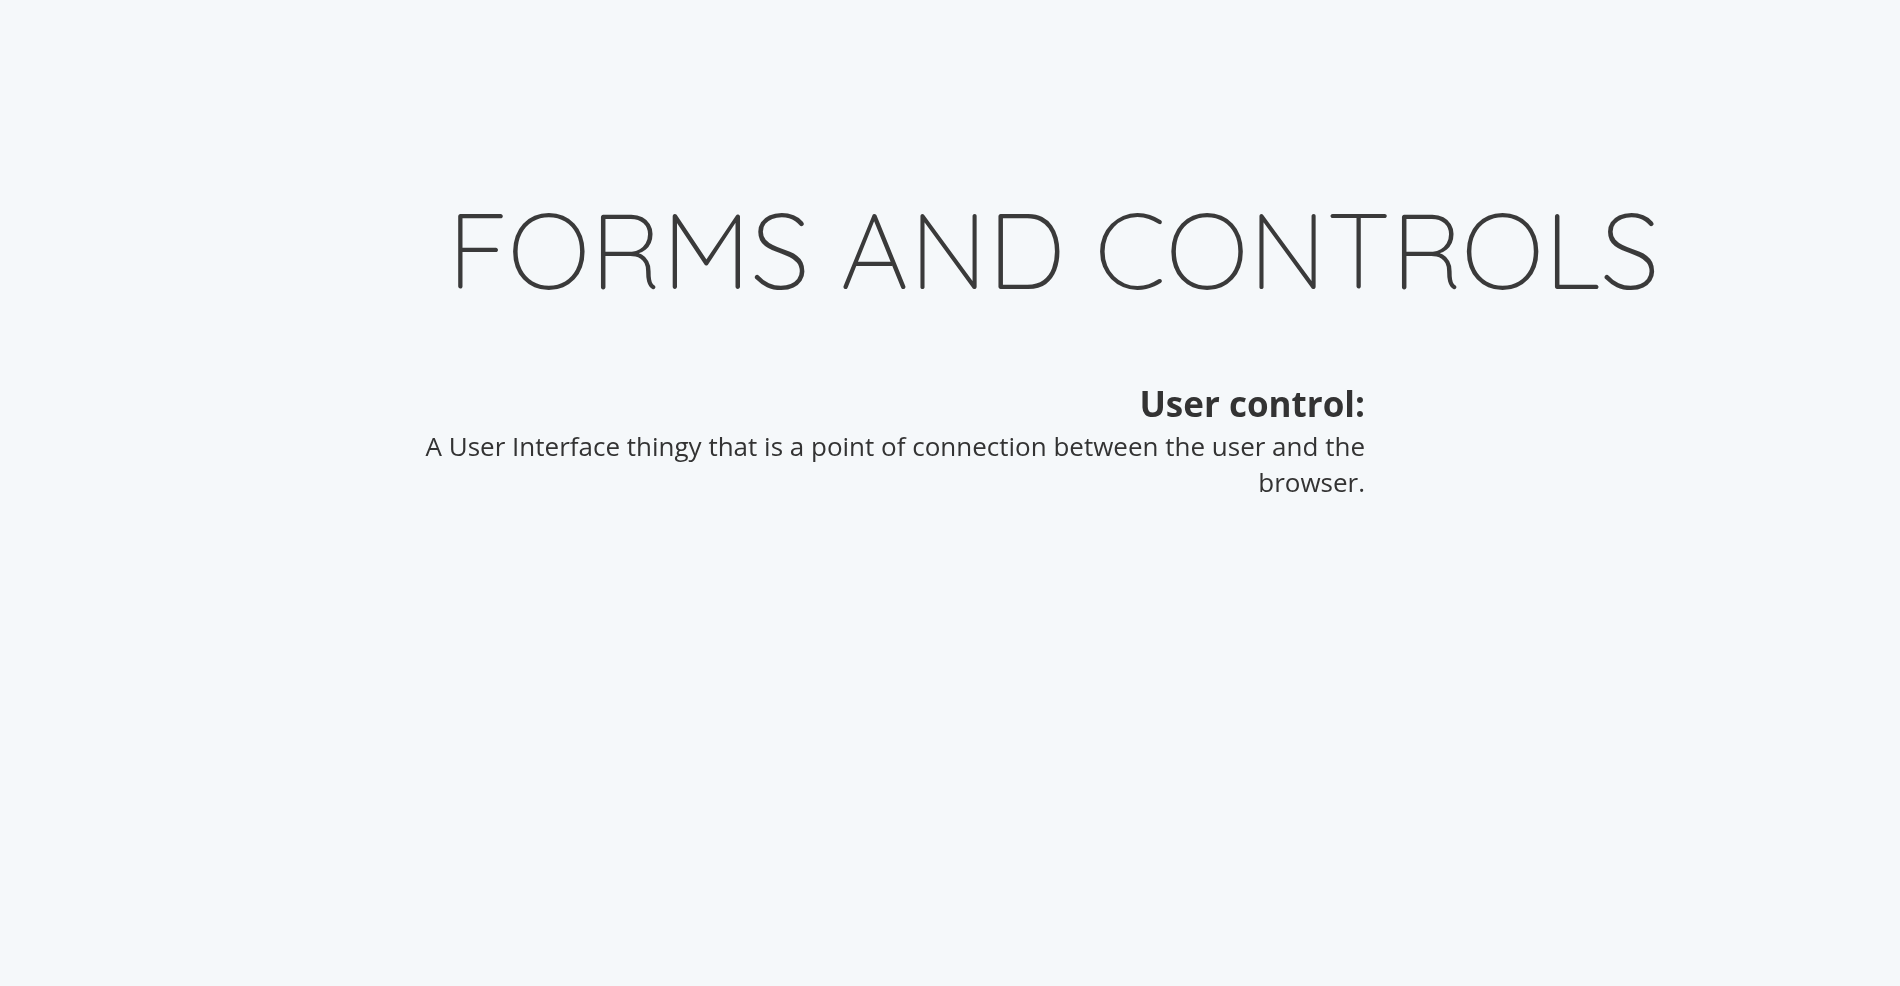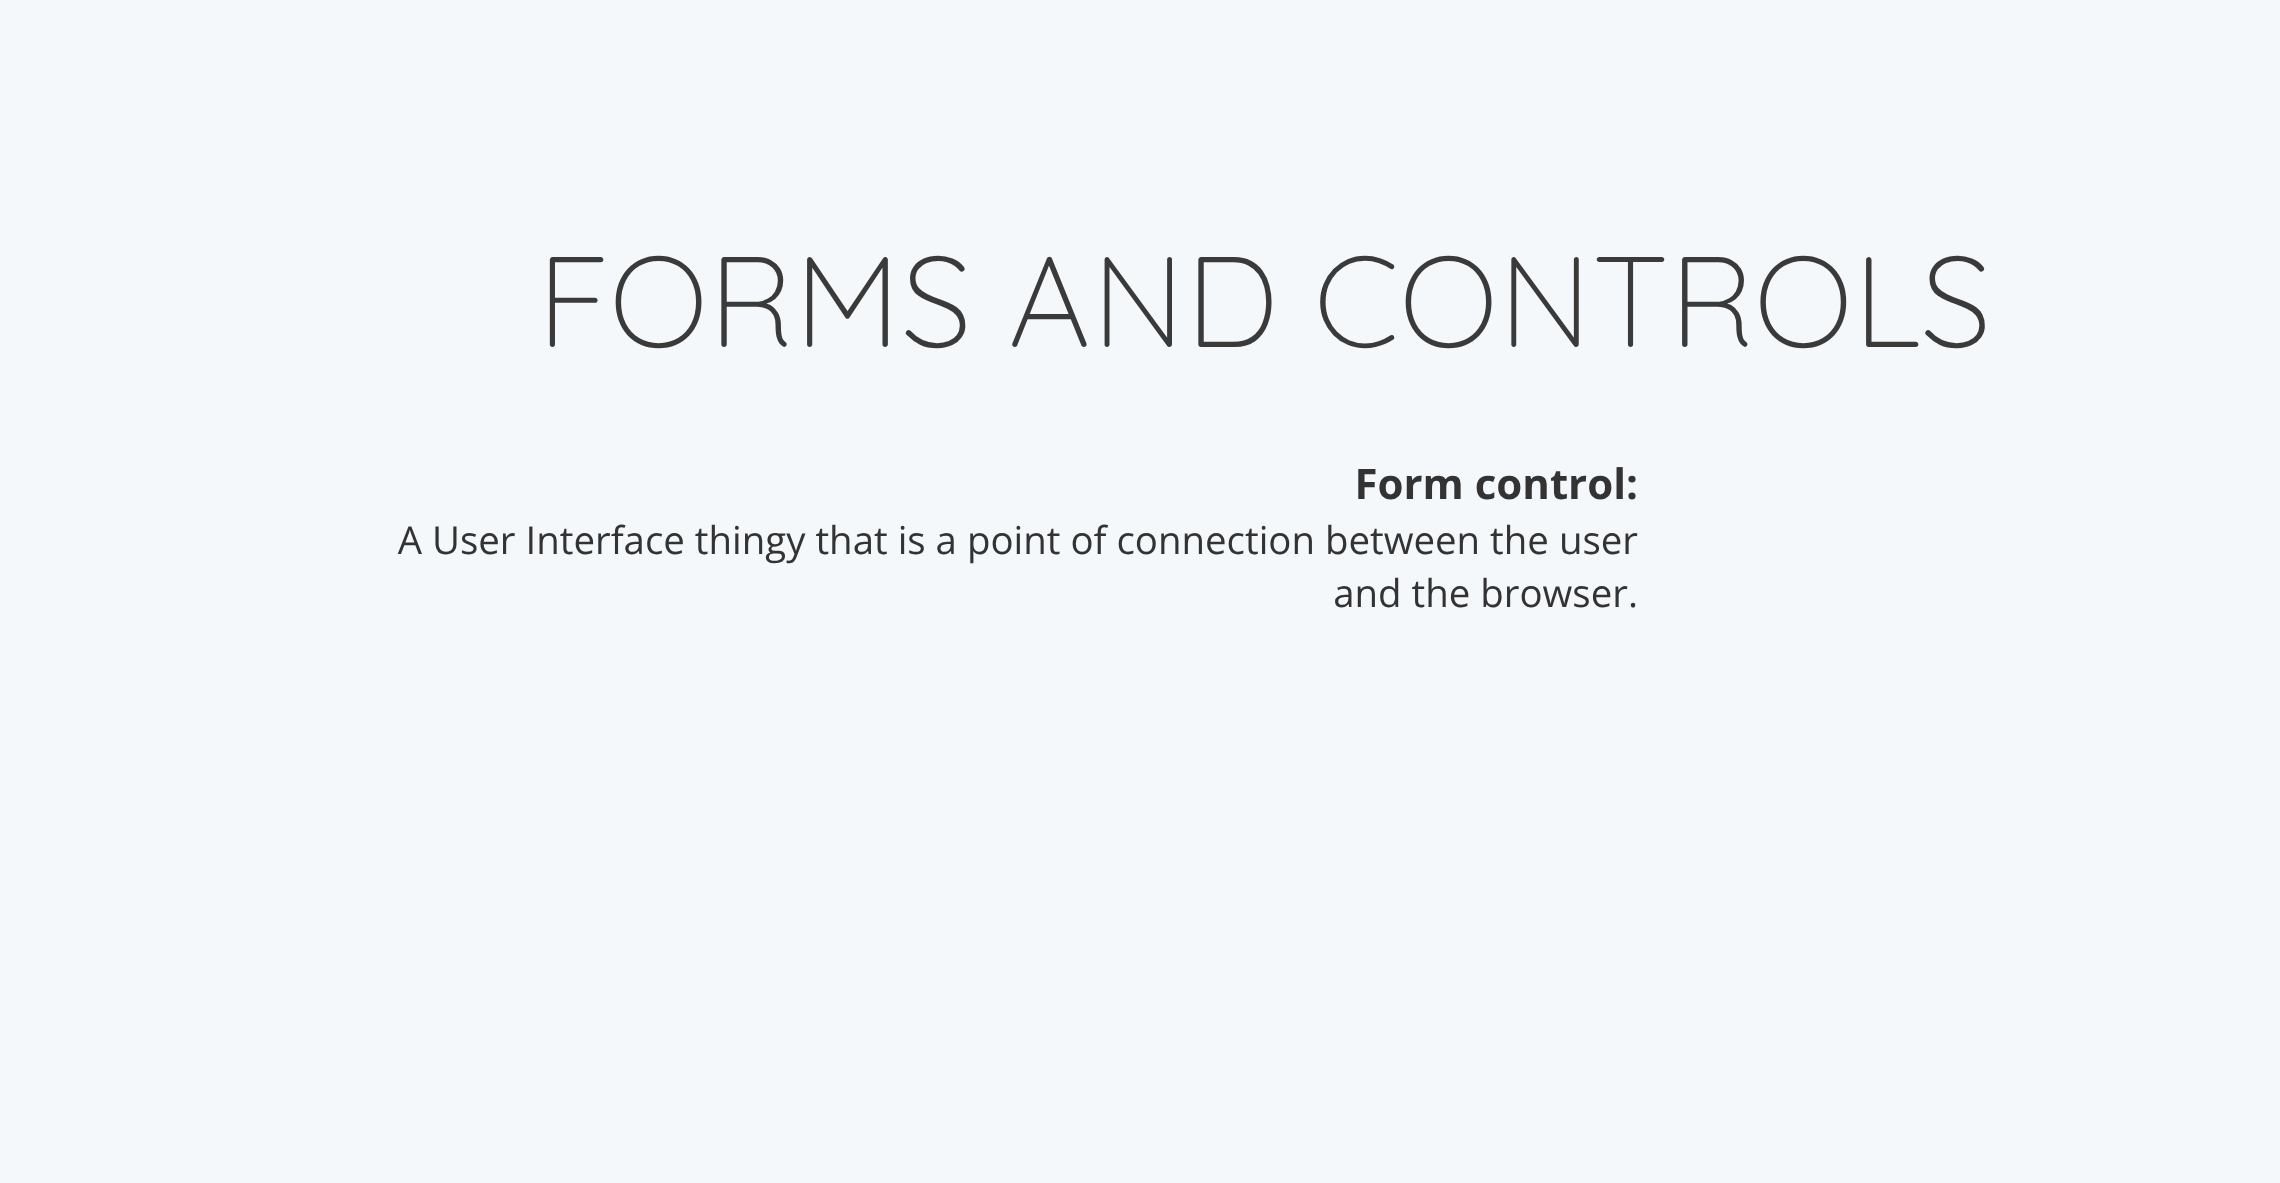--- a/index.html
+++ b/index.html
@@ -32,30 +32,30 @@
       margin-left: 25px;
       max-width: 1100px;
     }
     .definition-term {
       font-size: 35px;
       font-weight: 700;
       color: #333333;
       line-height: 1.35;
     }
     .definition-text {
-      font-size: 32px;
+      font-size: 26px;
       font-weight: 400;
       color: #333333;
       line-height: 1.38;
       margin-left: 65px;
       margin-top: 2px;
     }
   </style>
 </head>
 <body>
 
 <div class="slide-container">
   <h1 class="slide-title">FORMS AND CONTROLS</h1>
   <div class="definition-block">
-    <div class="definition-term">Form control:</div>
+    <div class="definition-term">User control:</div>
     <div class="definition-text">A User Interface thingy that is a point of connection between the user and the browser.</div>
   </div>
 </div>
 
 </body></html>

